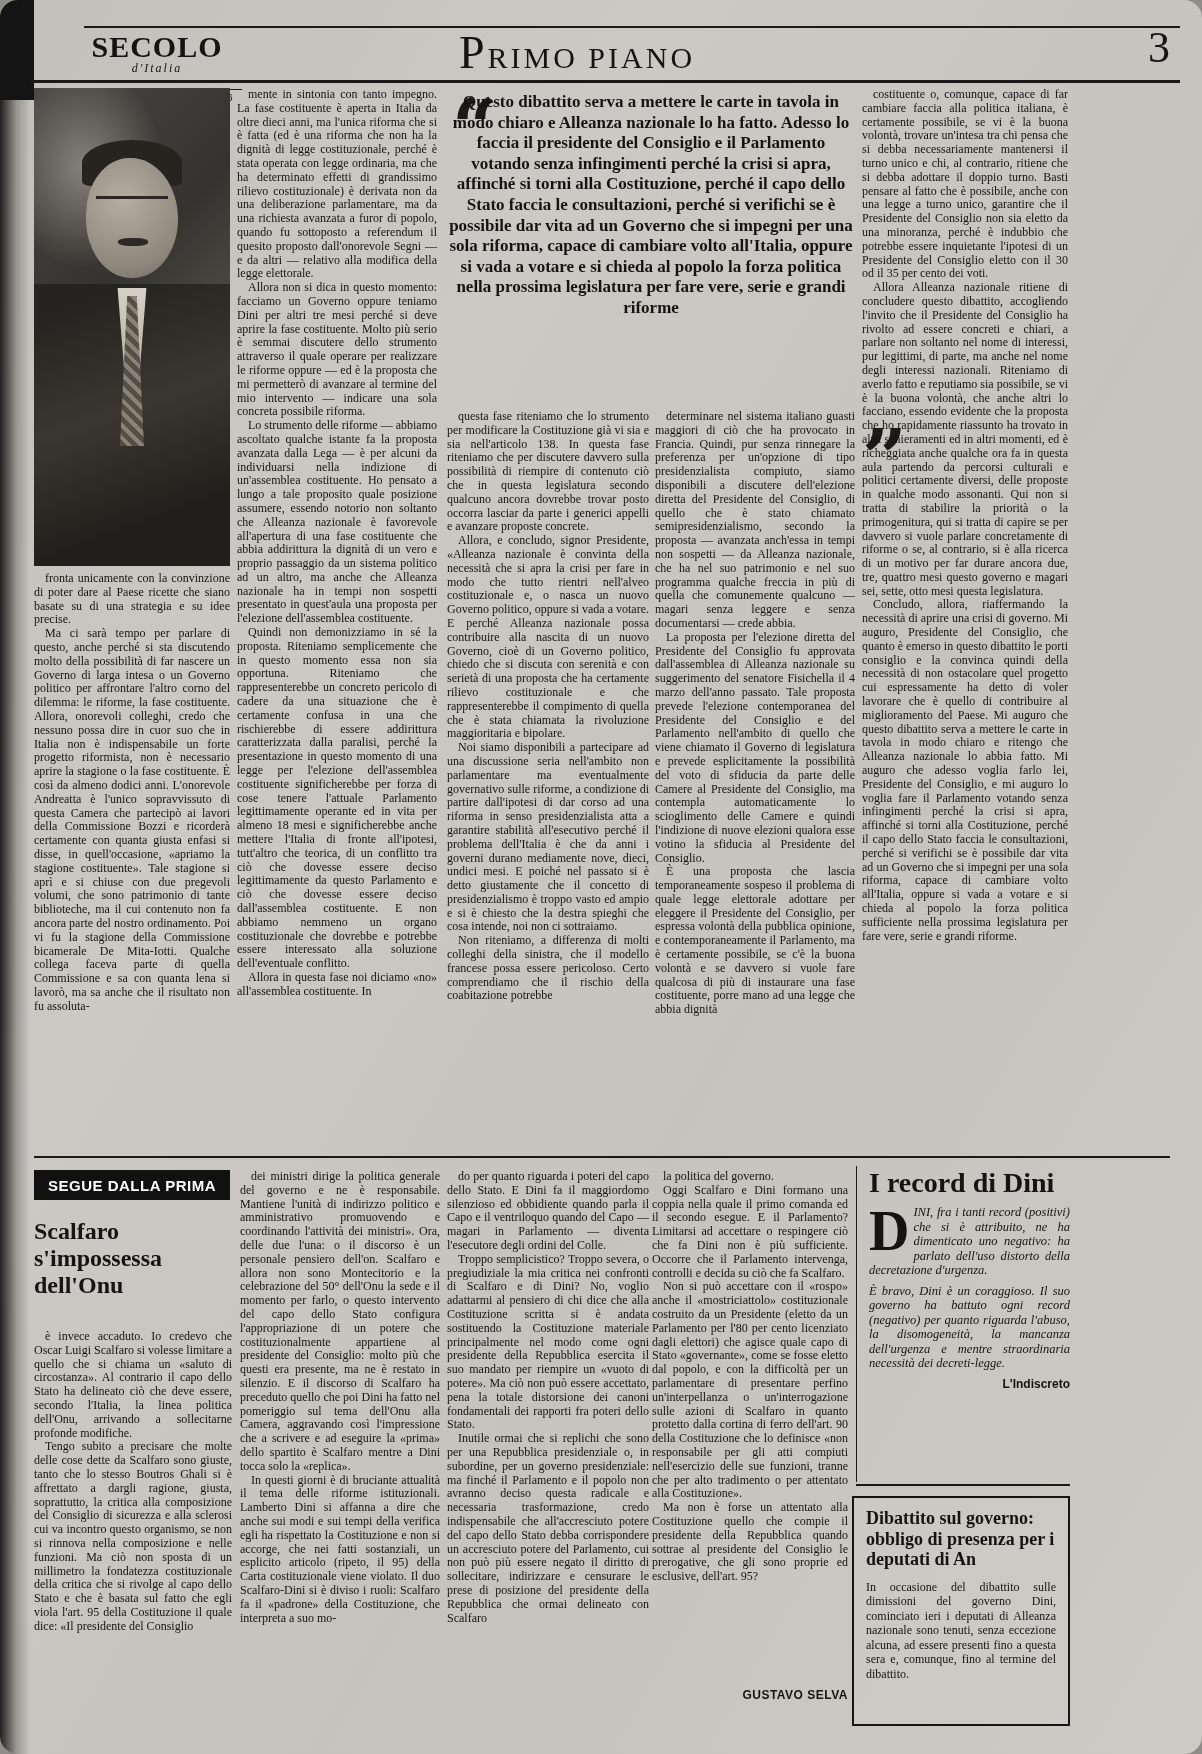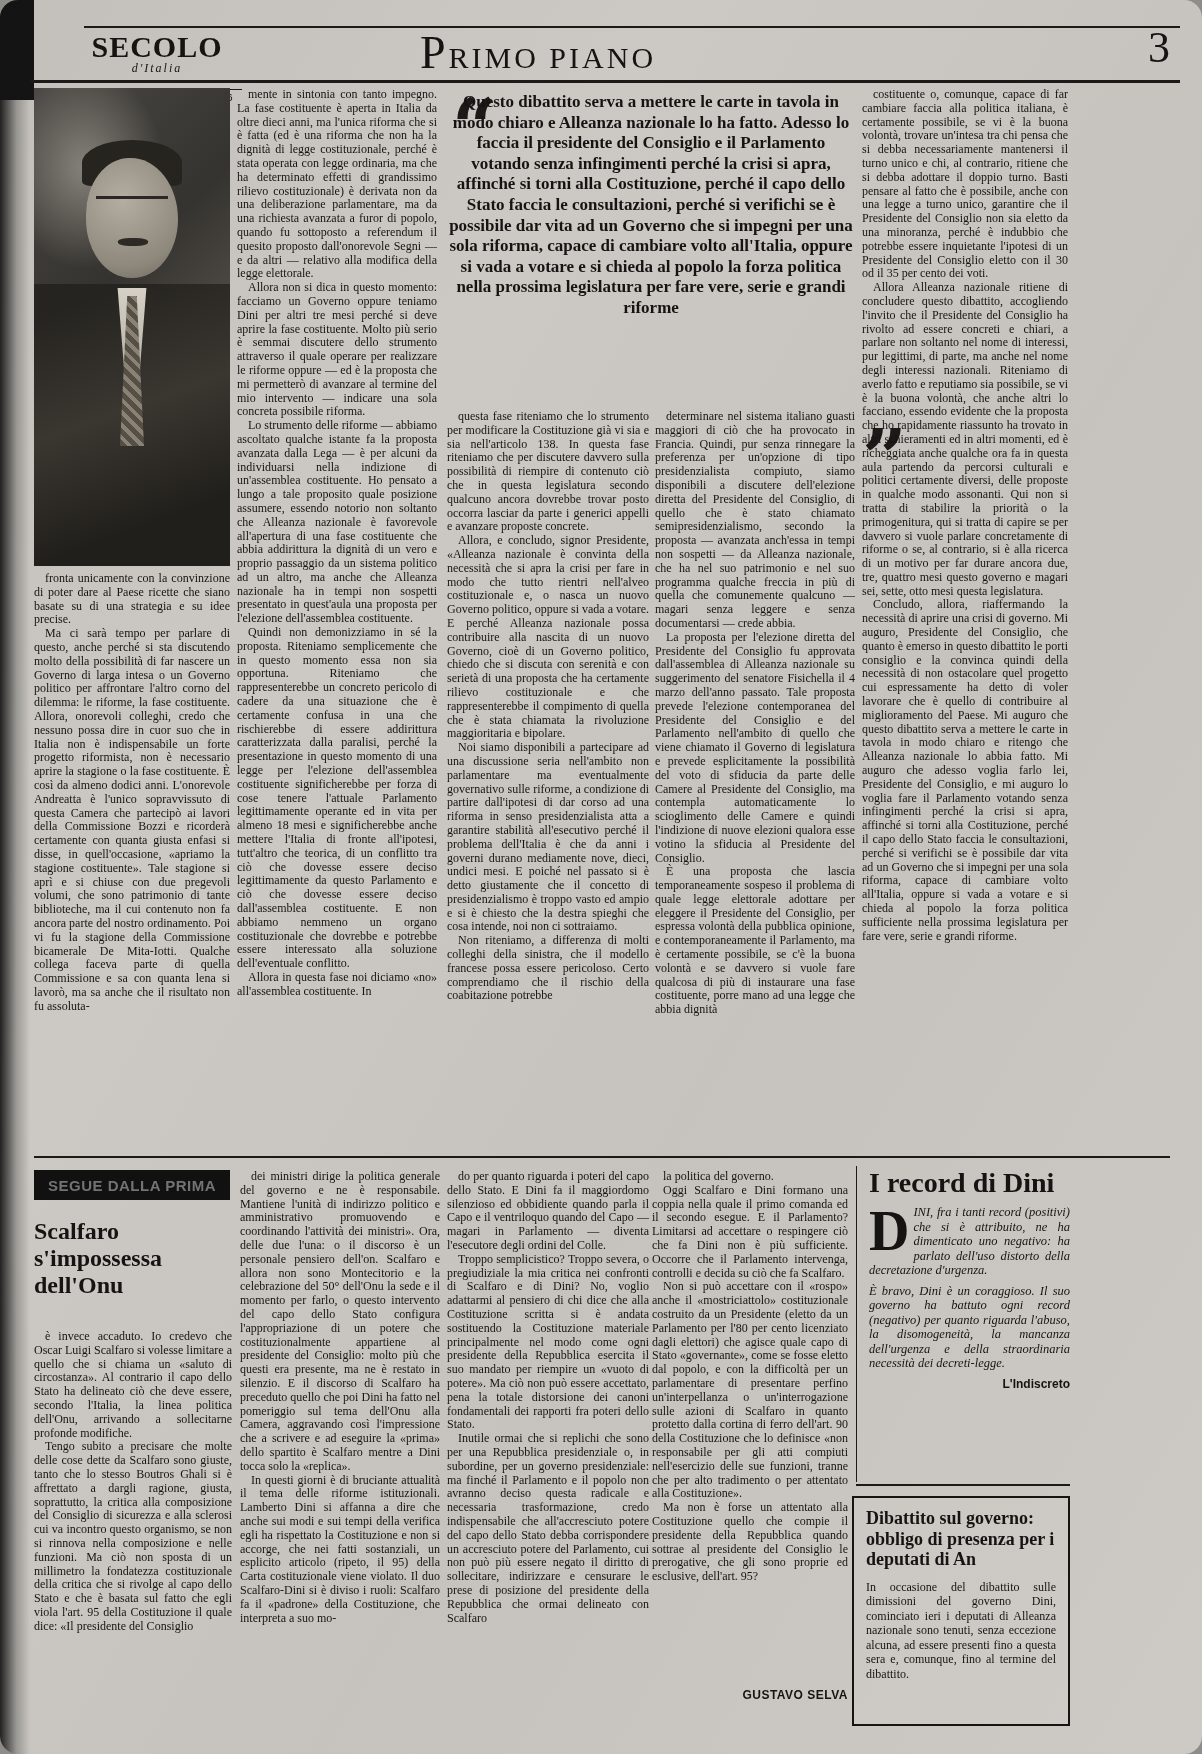--- a/index.html
+++ b/index.html
@@ -11,21 +11,21 @@
   .scan-edge{position:absolute;left:0;top:0;width:30px;height:1754px;
     background:linear-gradient(to right,rgba(15,15,15,.9),rgba(15,15,15,.25) 55%,rgba(15,15,15,0));}
   .scan-corner{position:absolute;left:0;top:0;width:34px;height:100px;background:#141414;}
   .rule{position:absolute;background:#1b1a18;}
   
   .masthead{position:absolute;left:72px;top:30px;width:170px;text-align:center;}
   .masthead .logo{font-weight:bold;font-size:30px;letter-spacing:1px;font-family:"Liberation Serif",serif;}
   .masthead .sub{font-size:12px;letter-spacing:2px;margin-top:-3px;font-style:italic;}
   .masthead .date{font-size:11px;border-top:1.5px solid #1b1a18;margin-top:13px;padding-top:2px;font-family:Liberation Mono, monospace;}
   .section-title{position:absolute;left:0;top:26px;width:1076px;text-align:center;
-    font-size:30px;letter-spacing:3px;font-family:"Liberation Serif",serif;}
+    font-size:30px;letter-spacing:3px;font-family:"Liberation Serif",serif;padding-left:39px;}
   .section-title .bigcap{font-size:46px;}
   .pagenum{position:absolute;right:32px;top:22px;font-size:44px;font-family:"Liberation Serif",serif;}
   
   .photo{position:absolute;left:34px;top:88px;width:196px;height:478px;overflow:hidden;
     background:linear-gradient(135deg,#4a4844 0%,#35332f 40%,#57544e 70%,#3c3a36 100%);}
   .photo .backlight{position:absolute;left:-30px;top:-20px;width:160px;height:200px;border-radius:50%;
     background:radial-gradient(closest-side,rgba(190,185,175,.55),rgba(190,185,175,0));}
   .photo .face{position:absolute;left:52px;top:70px;width:92px;height:120px;border-radius:48% 52% 50% 50%;
     background:radial-gradient(circle at 40% 35%,#b4ada2,#8e877c 70%,#6d675e);}
   .photo .hair{position:absolute;left:48px;top:52px;width:100px;height:46px;border-radius:50% 50% 10% 10%;
@@ -44,21 +44,21 @@
   .col p{margin:0;text-indent:11px;}
   .body-txt{font-size:12px;line-height:13.8px;}
   
   .quote-block{position:absolute;left:447px;top:92px;width:408px;height:310px;text-align:center;
     font-weight:bold;font-size:17px;line-height:20.6px;font-family:"Liberation Serif",serif;}
   .qmark{position:absolute;font-size:78px;line-height:40px;font-weight:bold;font-family:"DejaVu Serif",serif;color:#1b1a18;}
   .qmark.open{left:452px;top:108px;}
   .qmark.close{left:862px;top:438px;}
   
   .kicker{position:absolute;left:34px;top:1170px;width:196px;height:30px;background:#111;
-    color:#737373;font-family:"Liberation Sans",sans-serif;font-weight:bold;font-size:15px;
+    color:#ffffff;font-family:"Liberation Sans",sans-serif;font-weight:bold;font-size:15px;
     display:flex;align-items:center;justify-content:center;letter-spacing:.5px;}
   .headline{position:absolute;left:34px;top:1218px;width:198px;
     font-weight:bold;font-size:24px;line-height:27px;font-family:"Liberation Serif",serif;}
   .byline{position:absolute;left:652px;top:1688px;width:196px;text-align:right;
     font-family:"Liberation Sans",sans-serif;font-weight:bold;font-size:12px;letter-spacing:.5px;}
   
   .record-box{position:absolute;left:856px;top:1166px;width:214px;height:316px;
     border-left:1.5px solid #1b1a18;padding-left:12px;box-sizing:border-box;overflow:hidden;}
   .record-box .title{font-weight:bold;font-size:28px;line-height:25px;margin:4px 0 10px 0;}
   .record-box .txt{font-style:italic;font-size:12.5px;line-height:14.5px;text-align:justify;}
@@ -158,21 +158,21 @@
       <p>Oggi Scalfaro e Dini formano una coppia nella quale il primo comanda ed il secondo esegue. E il Parlamento? Limitarsi ad accettare o respingere ciò che fa Dini non è più sufficiente. Occorre che il Parlamento intervenga, controlli e decida su ciò che fa Scalfaro.</p>
       <p>Non si può accettare con il «rospo» anche il «mostriciattolo» costituzionale costruito da un Presidente (eletto da un Parlamento per l'80 per cento licenziato dagli elettori) che agisce quale capo di Stato «governante», come se fosse eletto dal popolo, e con la difficoltà per un parlamentare di presentare perfino un'interpellanza o un'interrogazione sulle azioni di Scalfaro in quanto protetto dalla cortina di ferro dell'art. 90 della Costituzione che lo definisce «non responsabile per gli atti compiuti nell'esercizio delle sue funzioni, tranne che per alto tradimento o per attentato alla Costituzione».</p>
       <p>Ma non è forse un attentato alla Costituzione quello che compie il presidente della Repubblica quando sottrae al presidente del Consiglio le prerogative, che gli sono proprie ed esclusive, dell'art. 95?</p>
     </div>
   <div class="byline">GUSTAVO SELVA</div>
 
   <div class="record-box">
     <div class="title">I record di Dini</div>
     <div class="txt">
       <p><span class="dropcap">D</span><span>INI, fra i tanti record (positivi) che si è attribuito, ne ha dimenticato uno negativo: ha parlato dell'uso distorto della decretazione d'urgenza.</span></p>
-      <p>È bravo, Dini è un coraggioso. Il suo governo ha battuto ogni record (negativo) per quanto riguarda l'abuso, la disomogeneità, la mancanza dell'urgenza e della straordinaria necessità dei decreti-legge.</p>
+      <p>È bravo, Dini è un coraggioso. Il suo governo ha battuto ogni record (negativo) per quanto riguarda l'abuso, la disomogeneità, la mancanza dell'urgenza e mentre straordinaria necessità dei decreti-legge.</p>
     </div>
     <div class="record-sig">L'Indiscreto</div>
   </div>
   <div class="rule" style="left:856px;top:1484px;width:214px;height:1.5px;"></div>
 
   <div class="debate-box">
     <div class="title">Dibattito sul governo: obbligo di presenza per i deputati di An</div>
     <div class="txt">In occasione del dibattito sulle dimissioni del governo Dini, cominciato ieri i deputati di Alleanza nazionale sono tenuti, senza eccezione alcuna, ad essere presenti fino a questa sera e, comunque, fino al termine del dibattito.</div>
   </div>
 </div>

